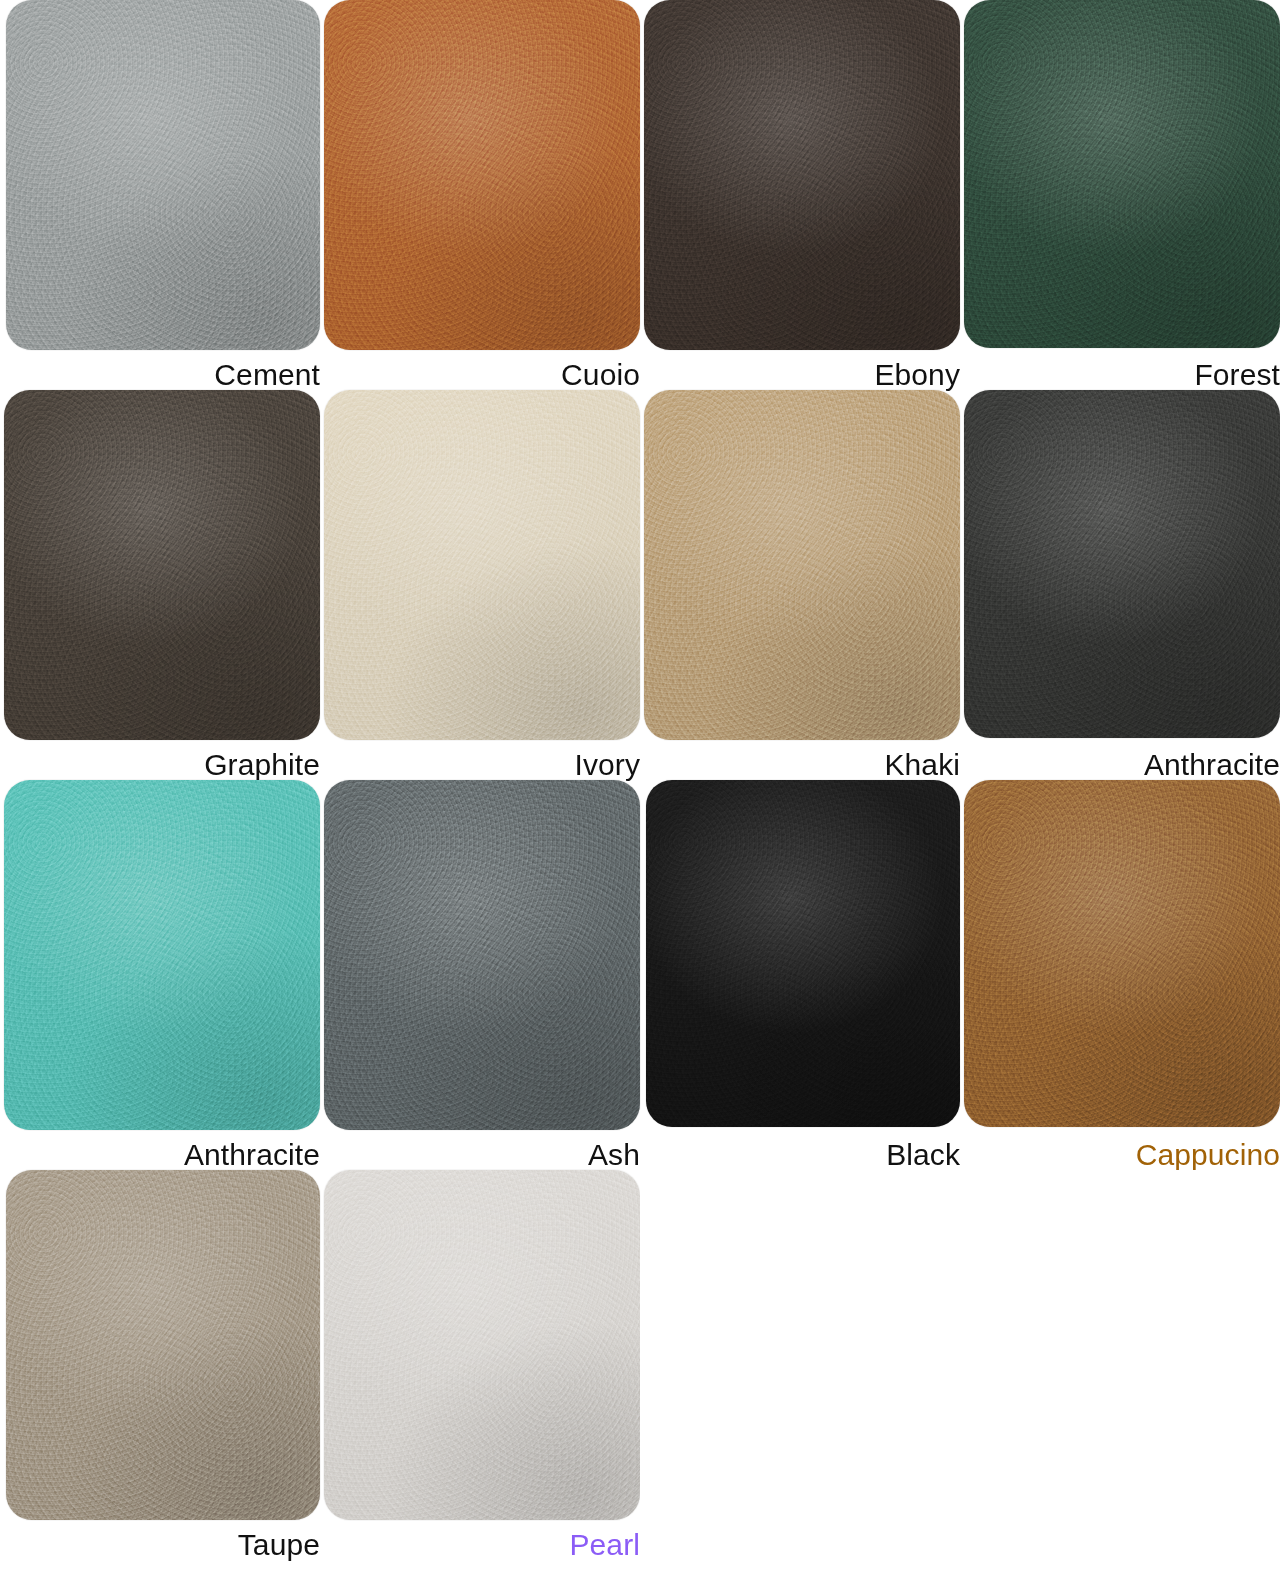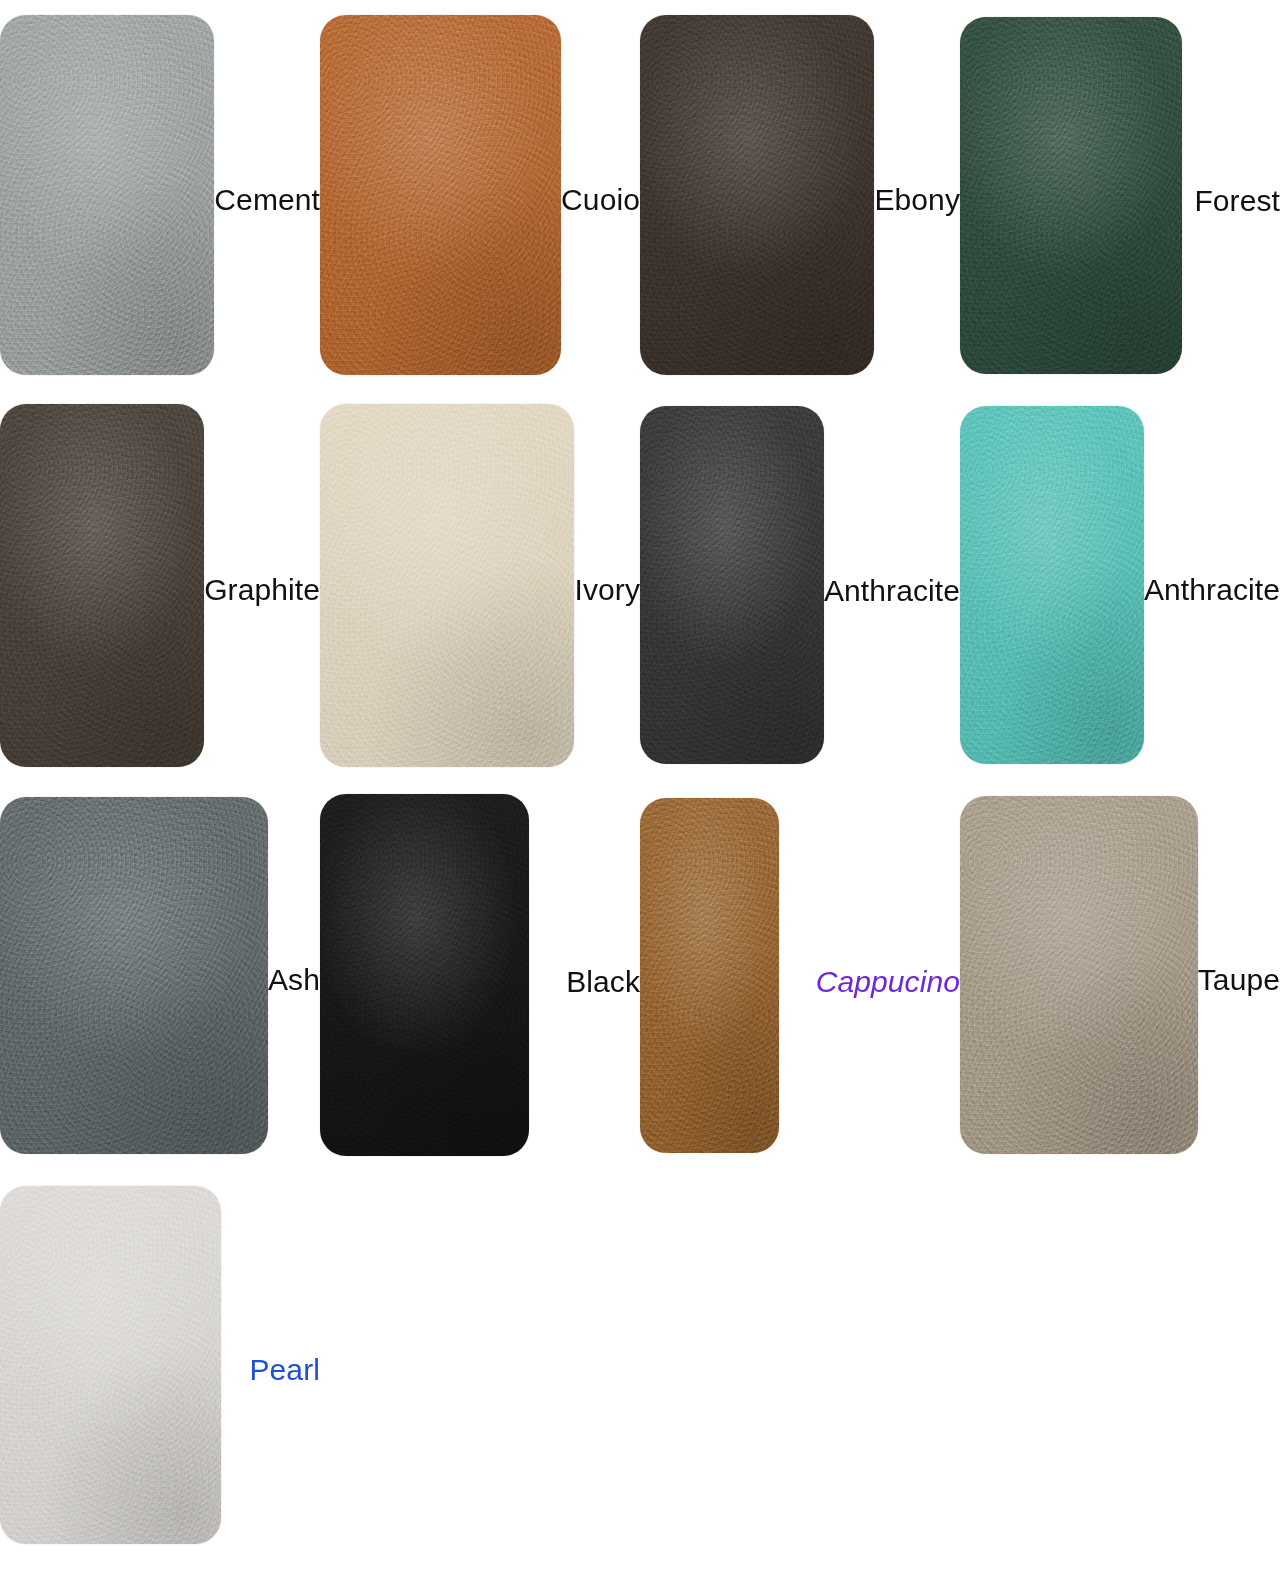--- a/index.html
+++ b/index.html
@@ -19,21 +19,22 @@
   .swatch-grid {
     display: grid;
     grid-template-columns: repeat(4, 320px);
     grid-auto-rows: 390px;
     width: 1280px;
   }
 
   .swatch-cell {
     position: relative;
     display: flex;
-    align-items: center;
+    flex-direction: column;
+    align-items: flex-end;
     justify-content: flex-start;
   }
 
   .swatch-chip {
     position: relative;
     border-radius: 26px;
     overflow: hidden;
     box-shadow: 0 0 0 1px rgba(0,0,0,0.04);
   }
 
@@ -156,20 +157,27 @@
   </div>
 
   <div class="swatch-cell row2 cell-ivory">
     <div class="swatch-chip" style="background-color: rgb(226, 216, 194);">
       <div class="sheen"></div>
       <div class="grain"></div>
     </div>
     <div class="swatch-label" style="color: rgb(17, 17, 17);">Ivory</div>
   </div>
 
+  <div class="swatch-cell row2 cell-khaki">
+    <div class="swatch-chip" style="background-color: rgb(191, 164, 124);">
+      <div class="sheen"></div>
+      <div class="grain"></div>
+    </div>
+    <div class="swatch-label" style="color: rgb(17, 17, 17);">Khaki</div>
+  </div>
 
   <div class="swatch-cell row2 cell-anthracite">
     <div class="swatch-chip" style="background-color: rgb(51, 52, 50);">
       <div class="sheen"></div>
       <div class="grain"></div>
     </div>
     <div class="swatch-label" style="color: rgb(17, 17, 17);">Anthracite</div>
   </div>
 
   <div class="swatch-cell row3 cell-aquamarine">
@@ -194,35 +202,35 @@
       <div class="grain"></div>
     </div>
     <div class="swatch-label" style="color: rgb(17, 17, 17);">Black</div>
   </div>
 
   <div class="swatch-cell row3 cell-cappucino">
     <div class="swatch-chip" style="background-color: rgb(150, 99, 47);">
       <div class="sheen"></div>
       <div class="grain"></div>
     </div>
-    <div class="swatch-label" style="color: #6d28d9; font-style: italic;">Cappucino</div>
+    <div class="swatch-label" style="color: #a16207;">Cappucino</div>
   </div>
 
   <div class="swatch-cell row4 cell-taupe">
     <div class="swatch-chip" style="background-color: rgb(168, 156, 138);">
       <div class="sheen"></div>
       <div class="grain"></div>
     </div>
     <div class="swatch-label" style="color: rgb(17, 17, 17);">Taupe</div>
   </div>
 
   <div class="swatch-cell row4 cell-pearl">
     <div class="swatch-chip" style="background-color: rgb(221, 218, 214);">
       <div class="sheen"></div>
       <div class="grain"></div>
     </div>
-    <div class="swatch-label" style="color: #1d4ed8; margin-left: 28px;">Pearl</div>
+    <div class="swatch-label" style="color: #8b5cf6; margin-left: 28px;">Pearl</div>
   </div>
 
   <div class="swatch-cell row4 cell-empty"></div>
   <div class="swatch-cell row4 cell-empty"></div>
 
 </div>
 
 </body></html>

